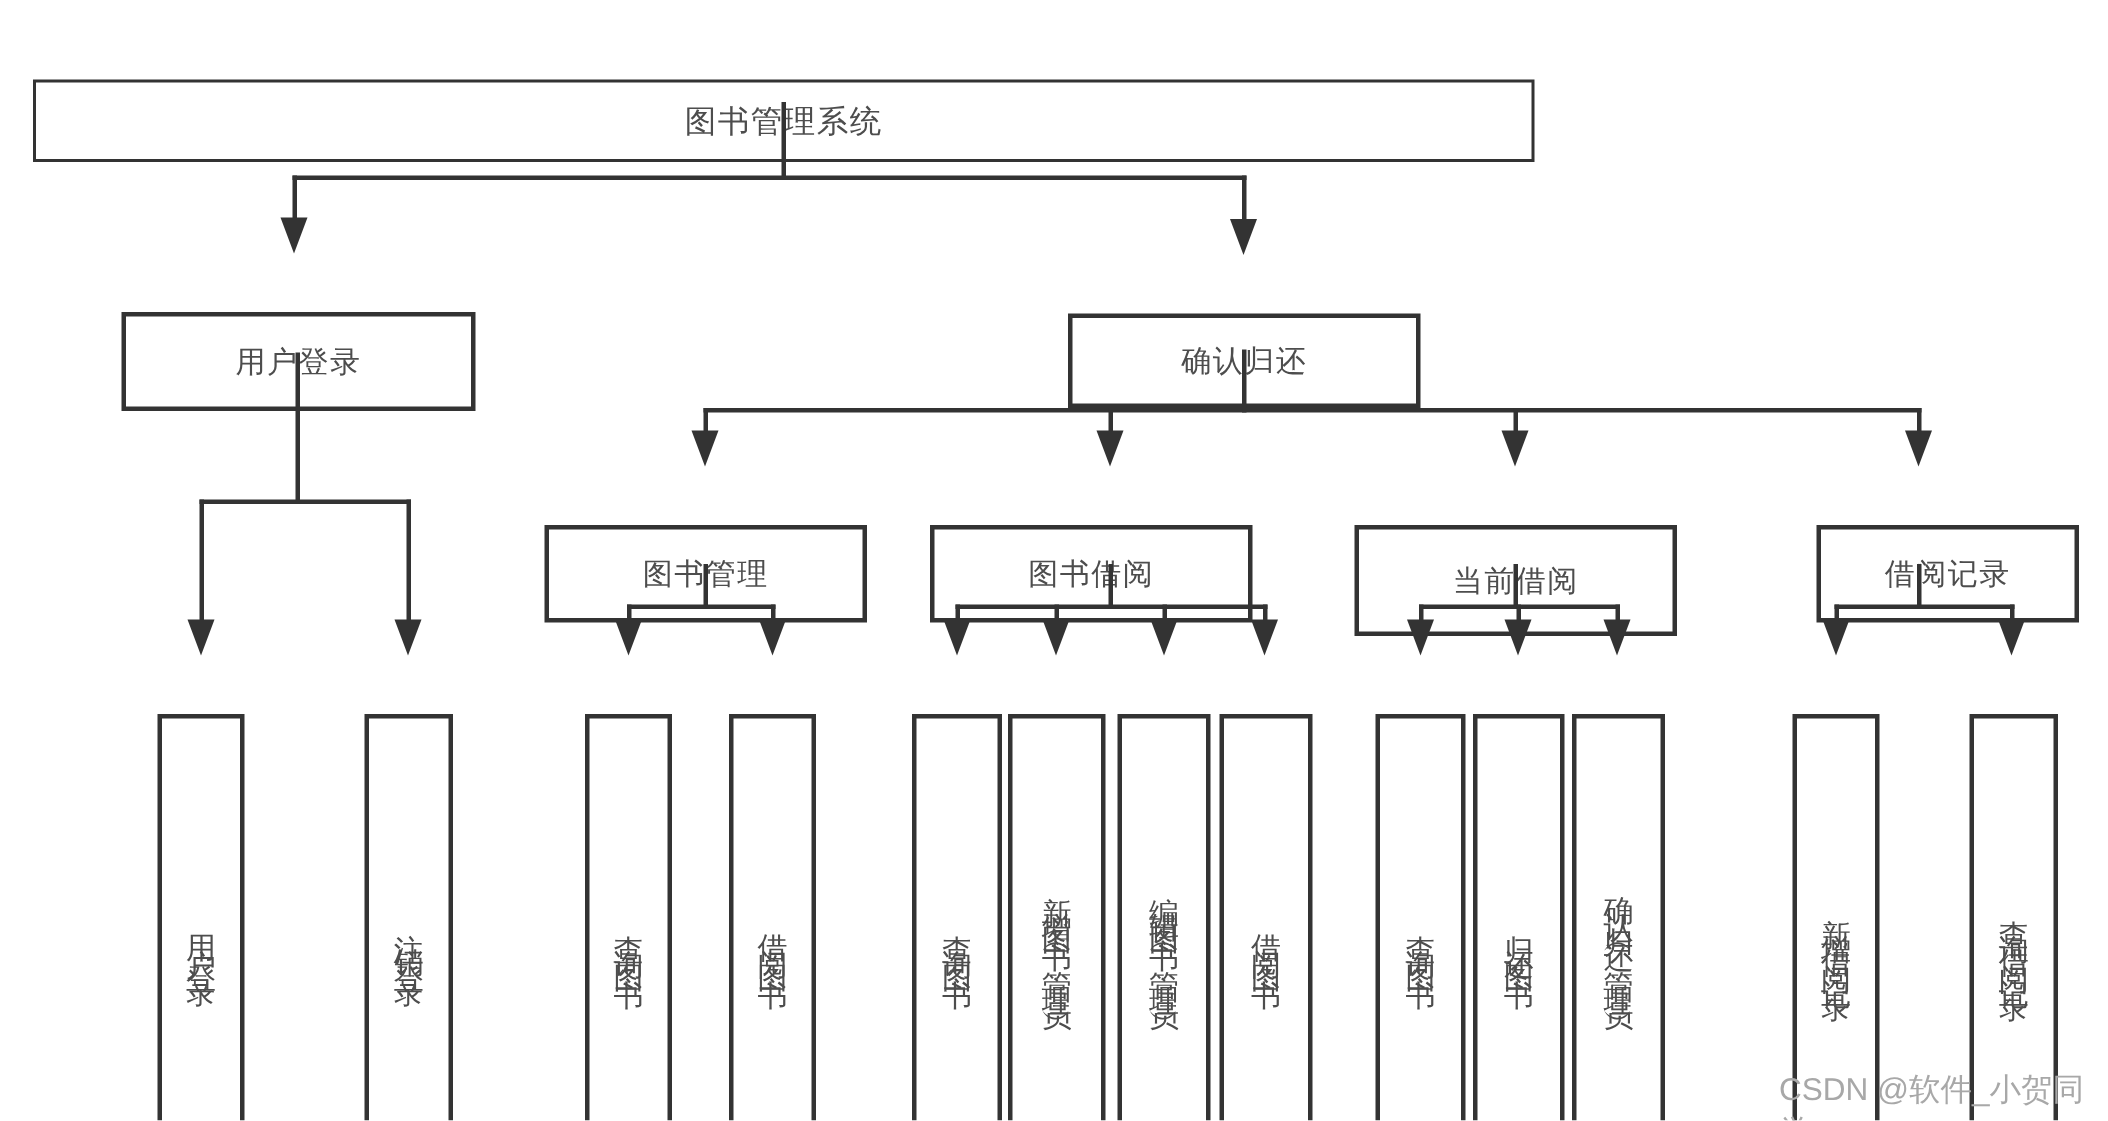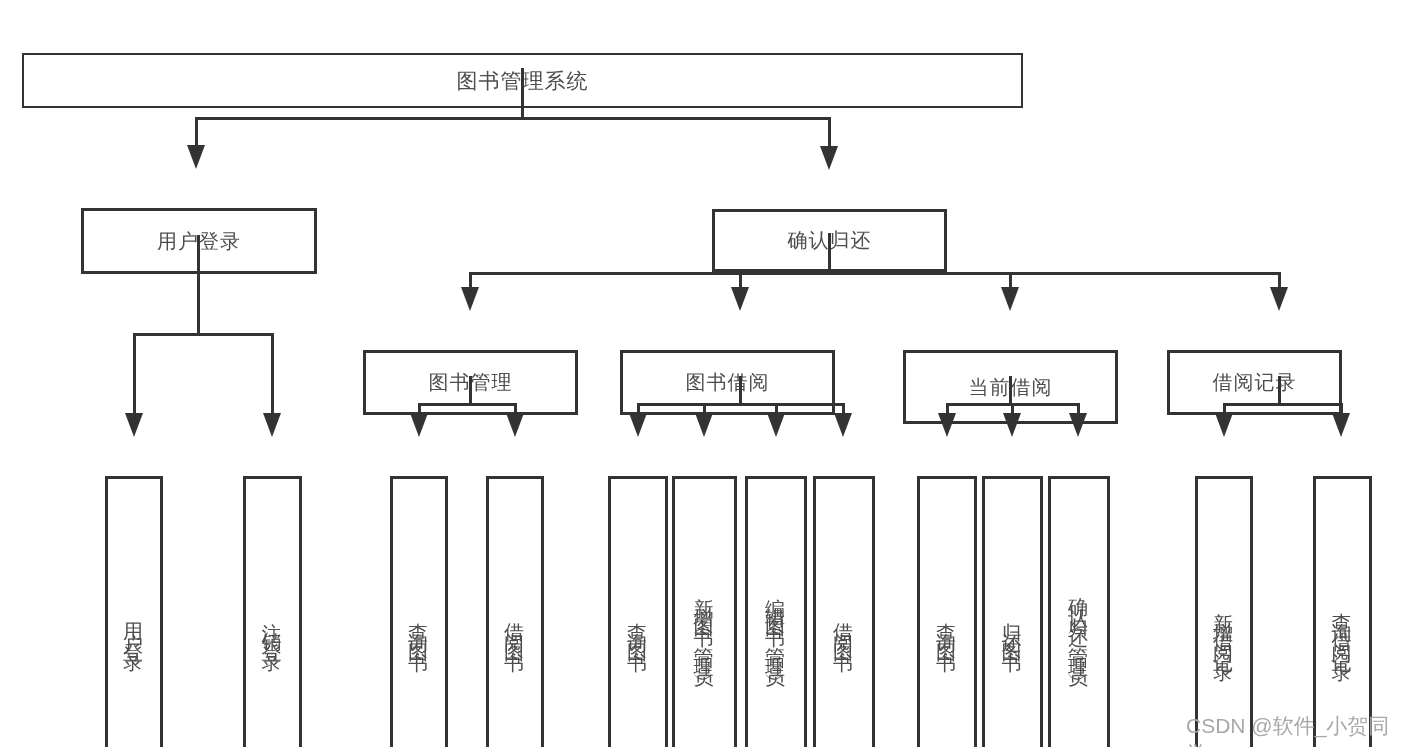--- a/index.html
+++ b/index.html
@@ -66,21 +66,21 @@
   <div class="v" style="left:739px;top:272px;height:17px;"></div>
   <div class="arrow" style="left:731px;top:287px;"></div>
   <div class="v" style="left:1009px;top:272px;height:17px;"></div>
   <div class="arrow" style="left:1001px;top:287px;"></div>
   <div class="v" style="left:1278px;top:272px;height:17px;"></div>
   <div class="arrow" style="left:1270px;top:287px;"></div>
 
   <div class="box" style="left:363px;top:311px;width:215px;height:65px;">图书管理</div>
   <div class="box" style="left:620px;top:311px;width:215px;height:65px;">图书借阅</div>
   <div class="box" style="left:903px;top:311px;width:215px;height:74px;">当前借阅</div>
-  <div class="box" style="left:1167px;top:311px;width:175px;height:65px;">借阅记录</div>
+  <div class="box" style="left:1211px;top:311px;width:175px;height:65px;">借阅记录</div>
 
   <div class="v" style="left:469px;top:376px;height:30px;"></div>
   <div class="h" style="left:418px;top:403px;width:99px;"></div>
   <div class="v" style="left:418px;top:403px;height:12px;"></div>
   <div class="arrow" style="left:410px;top:413px;"></div>
   <div class="v" style="left:514px;top:403px;height:12px;"></div>
   <div class="arrow" style="left:506px;top:413px;"></div>
 
   <div class="v" style="left:739px;top:376px;height:30px;"></div>
   <div class="h" style="left:637px;top:403px;width:208px;"></div>

